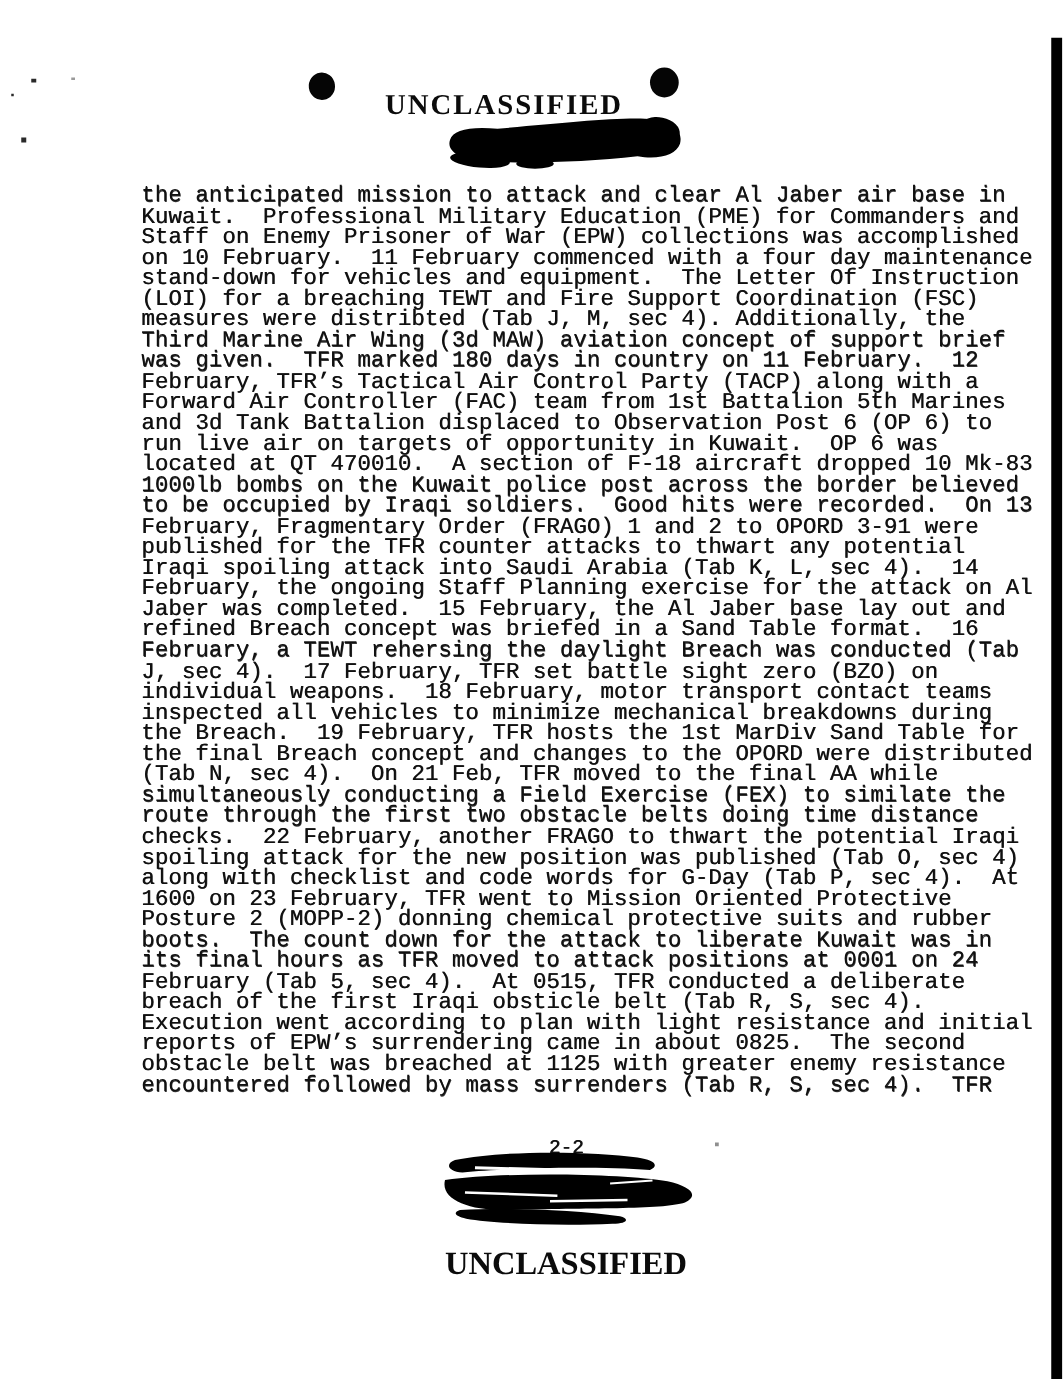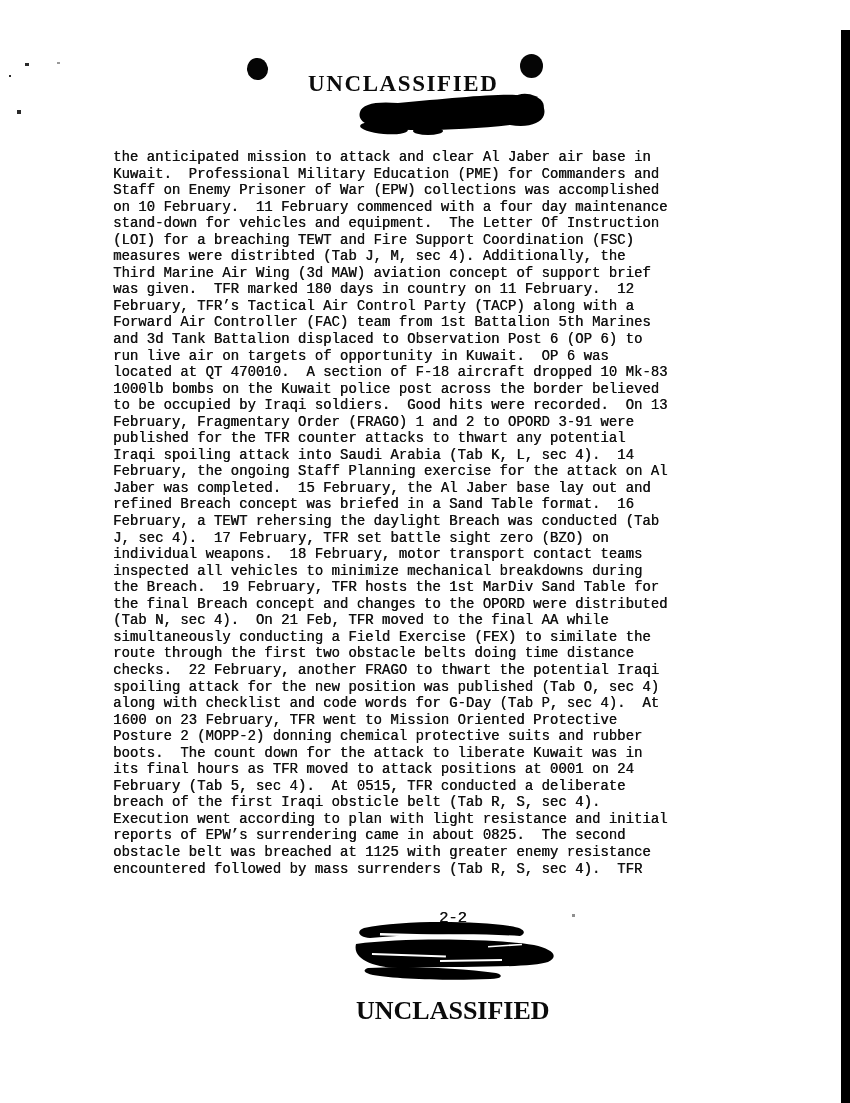--- a/index.html
+++ b/index.html
@@ -52,21 +52,21 @@
     top: 966px;
     font-size: 26px;
     letter-spacing: 0px;
   }
   
   .body-text {
     position: absolute;
     left: 113px;
     top: 119px;
     font-family: "Liberation Mono", monospace;
-    font-size: 14px;
+    font-size: 18px;
     line-height: 16.55px;
     color: #101010;
     white-space: pre;
     text-shadow: 0.4px 0.25px 0 rgba(0,0,0,0.8);
   }
   .page-number {
     position: absolute;
     left: 439px;
     top: 879px;
     font-family: "Liberation Mono", monospace;

